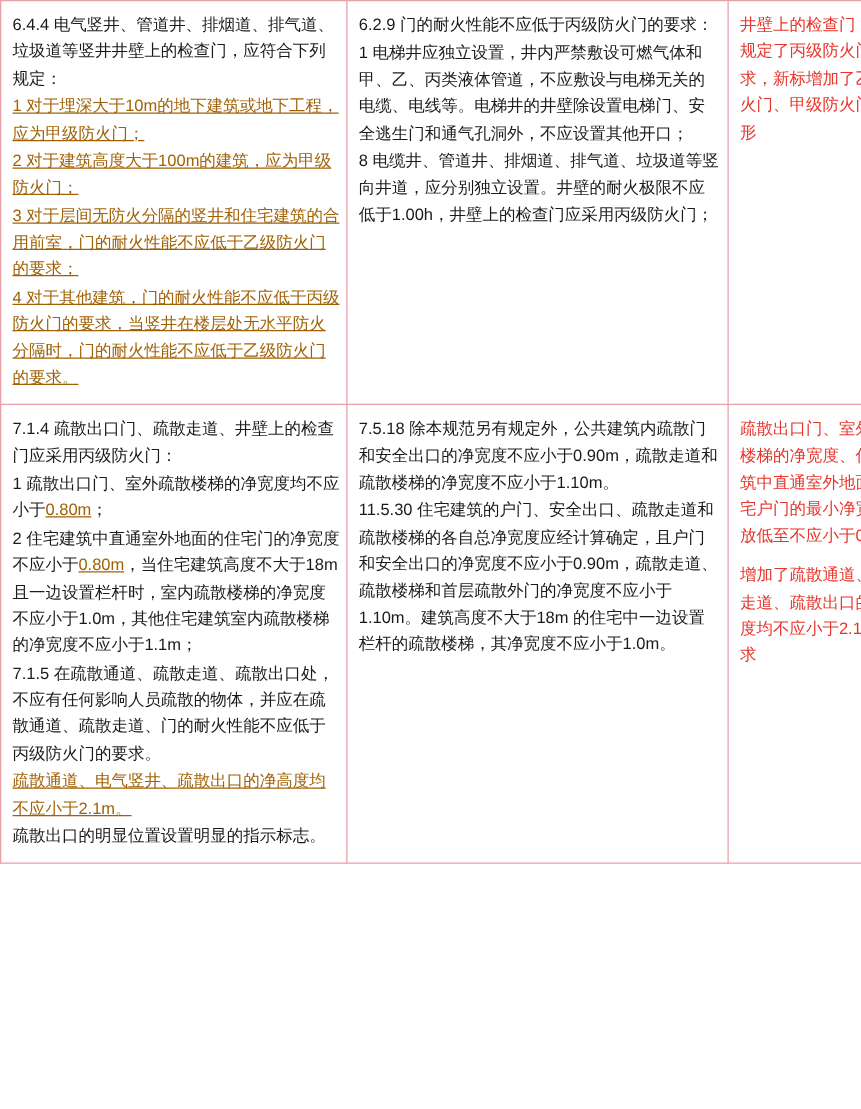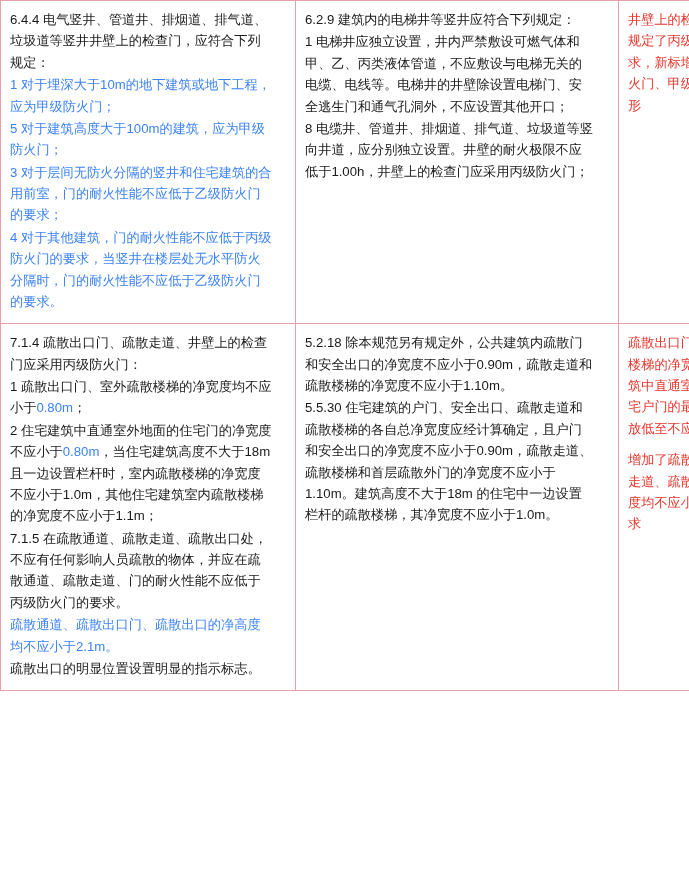--- a/index.html
+++ b/index.html
@@ -14,66 +14,66 @@
     color: #1a1a1a;
   }
   table.cmp {
     border-collapse: collapse;
     width: 689px;
     table-layout: fixed;
   }
   table.cmp td {
     vertical-align: top;
     border: 1px solid #e8a0a8;
-    padding: 8px 23px 10px 9px;
+    padding: 8px 5px 10px 9px;
     line-height: 1.62;
     font-size: 13.2px;
   }
   td.col-new { width: 262px; }
   td.col-old { width: 290px; }
   td.col-note { width: 135px; }
   .p { margin: 0 0 1px 0; }
-  .red { color: #3b82f6; }
+  .red { color: #a16207; text-decoration: underline; }
   .note, .note * { color: #e8342a; }
   .note { font-size: 13px; line-height: 1.62; }
 </style>
 </head>
 <body>
 
 <table class="cmp">
   <tbody>
     <tr>
       <td class="col-new">
         <div class="p">6.4.4 电气竖井、管道井、排烟道、排气道、垃圾道等竖井井壁上的检查门，应符合下列规定：</div>
         <div class="p red">1 对于埋深大于10m的地下建筑或地下工程，应为甲级防火门；</div>
-        <div class="p red">5 对于建筑高度大于100m的建筑，应为甲级防火门；</div>
+        <div class="p red">2 对于建筑高度大于100m的建筑，应为甲级防火门；</div>
         <div class="p red">3 对于层间无防火分隔的竖井和住宅建筑的合用前室，门的耐火性能不应低于乙级防火门的要求；</div>
         <div class="p red">4 对于其他建筑，门的耐火性能不应低于丙级防火门的要求，当竖井在楼层处无水平防火分隔时，门的耐火性能不应低于乙级防火门的要求。</div>
       </td>
       <td class="col-old">
-        <div class="p">6.2.9 建筑内的电梯井等竖井应符合下列规定：</div>
+        <div class="p">6.2.9 门的耐火性能不应低于丙级防火门的要求：</div>
         <div class="p">1 电梯井应独立设置，井内严禁敷设可燃气体和甲、乙、丙类液体管道，不应敷设与电梯无关的电缆、电线等。电梯井的井壁除设置电梯门、安全逃生门和通气孔洞外，不应设置其他开口；</div>
         <div class="p">8 电缆井、管道井、排烟道、排气道、垃圾道等竖向井道，应分别独立设置。井壁的耐火极限不应低于1.00h，井壁上的检查门应采用丙级防火门；</div>
       </td>
       <td class="col-note note">
         <div class="p">井壁上的检查门，原只规定了丙级防火门要求，新标增加了乙级防火门、甲级防火门的情形</div>
       </td>
     </tr>
     <tr>
       <td class="col-new">
         <div class="p">7.1.4 疏散出口门、疏散走道、井壁上的检查门应采用丙级防火门：</div>
         <div class="p">1 疏散出口门、室外疏散楼梯的净宽度均不应小于<span class="red">0.80m</span>；</div>
         <div class="p">2 住宅建筑中直通室外地面的住宅门的净宽度不应小于<span class="red">0.80m</span>，当住宅建筑高度不大于18m且一边设置栏杆时，室内疏散楼梯的净宽度不应小于1.0m，其他住宅建筑室内疏散楼梯的净宽度不应小于1.1m；</div>
         <div class="p">7.1.5 在疏散通道、疏散走道、疏散出口处，不应有任何影响人员疏散的物体，并应在疏散通道、疏散走道、门的耐火性能不应低于丙级防火门的要求。</div>
-        <div class="p red">疏散通道、疏散出口门、疏散出口的净高度均不应小于2.1m。</div>
+        <div class="p red">疏散通道、电气竖井、疏散出口的净高度均不应小于2.1m。</div>
         <div class="p">疏散出口的明显位置设置明显的指示标志。</div>
       </td>
       <td class="col-old">
-        <div class="p">5.2.18 除本规范另有规定外，公共建筑内疏散门和安全出口的净宽度不应小于0.90m，疏散走道和疏散楼梯的净宽度不应小于1.10m。</div>
-        <div class="p">5.5.30 住宅建筑的户门、安全出口、疏散走道和疏散楼梯的各自总净宽度应经计算确定，且户门和安全出口的净宽度不应小于0.90m，疏散走道、疏散楼梯和首层疏散外门的净宽度不应小于1.10m。建筑高度不大于18m 的住宅中一边设置栏杆的疏散楼梯，其净宽度不应小于1.0m。</div>
+        <div class="p">7.5.18 除本规范另有规定外，公共建筑内疏散门和安全出口的净宽度不应小于0.90m，疏散走道和疏散楼梯的净宽度不应小于1.10m。</div>
+        <div class="p">11.5.30 住宅建筑的户门、安全出口、疏散走道和疏散楼梯的各自总净宽度应经计算确定，且户门和安全出口的净宽度不应小于0.90m，疏散走道、疏散楼梯和首层疏散外门的净宽度不应小于1.10m。建筑高度不大于18m 的住宅中一边设置栏杆的疏散楼梯，其净宽度不应小于1.0m。</div>
       </td>
       <td class="col-note note">
         <div class="p">疏散出口门、室外疏散楼梯的净宽度、住宅建筑中直通室外地面的住宅户门的最小净宽度，放低至不应小于0.80m</div>
         <div class="p" style="margin-top:10px">增加了疏散通道、疏散走道、疏散出口的净高度均不应小于2.1m的要求</div>
       </td>
     </tr>
   </tbody>
 </table>
 
 </body></html>

